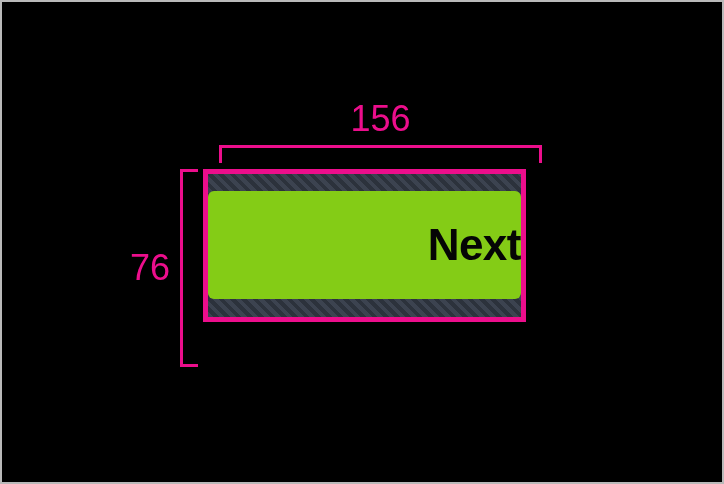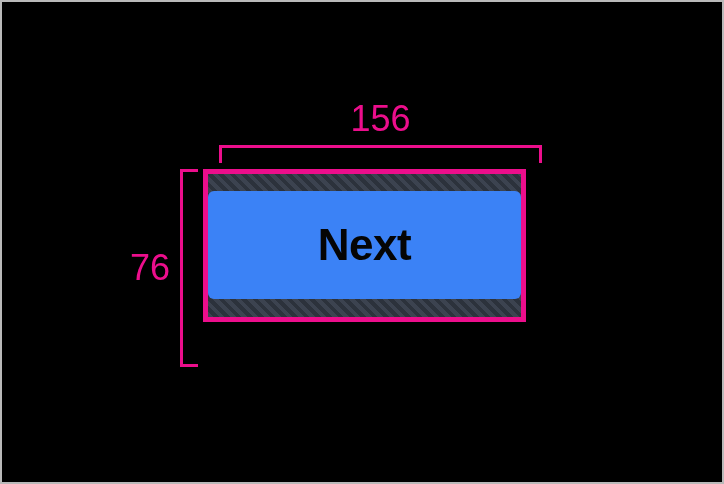--- a/index.html
+++ b/index.html
@@ -56,25 +56,25 @@
     );
   }
 
   
   #button-face {
     position: absolute;
     left: 0px;
     top: 17px;
     width: 313px;
     height: 108px;
-    background: #3b82f6;
+    background: #84cc16;
     border-radius: 6px;
     display: flex;
     align-items: center;
-    justify-content: center;
+    justify-content: flex-end;
   }
   #button-label {
     color: #050505;
     font-family: "Liberation Sans", sans-serif;
     font-size: 44px;
     font-weight: bold;
     letter-spacing: -0.5px;
     line-height: 1;
   }
 

